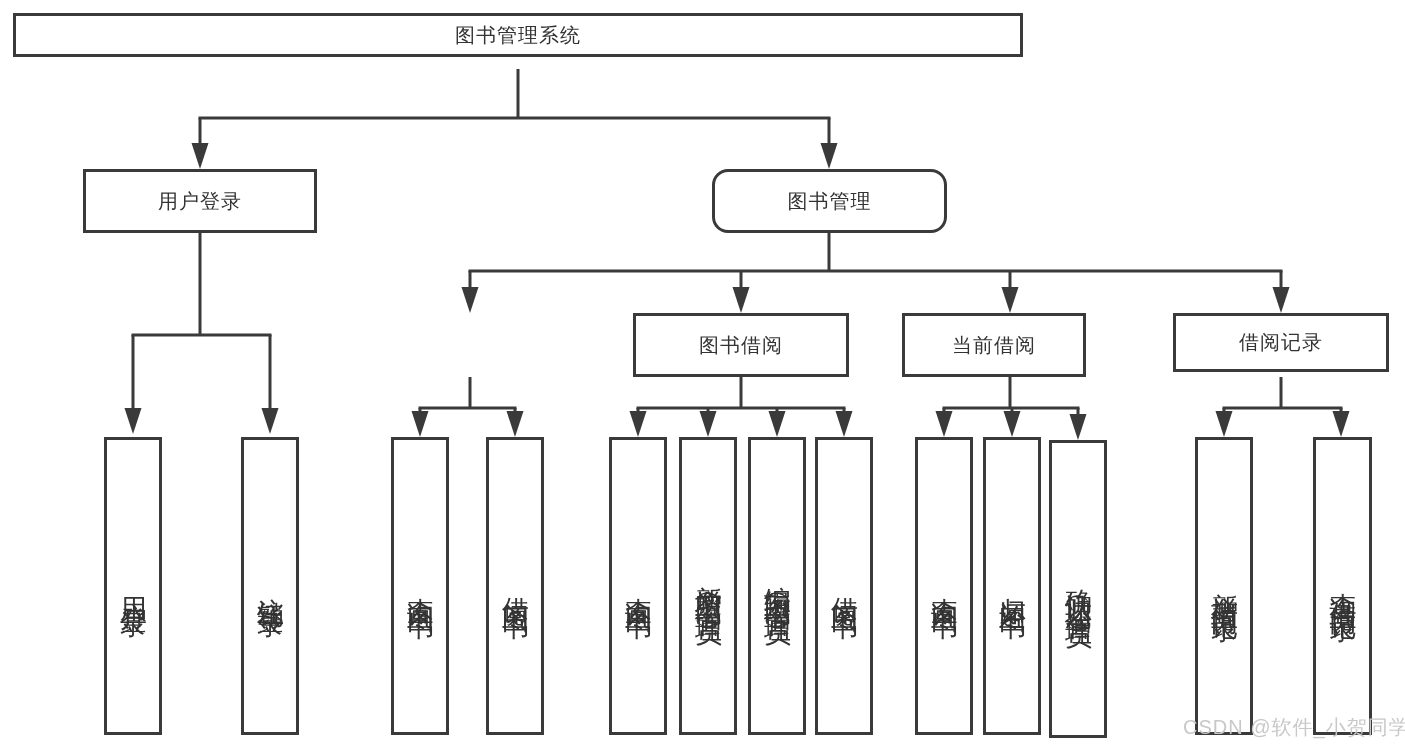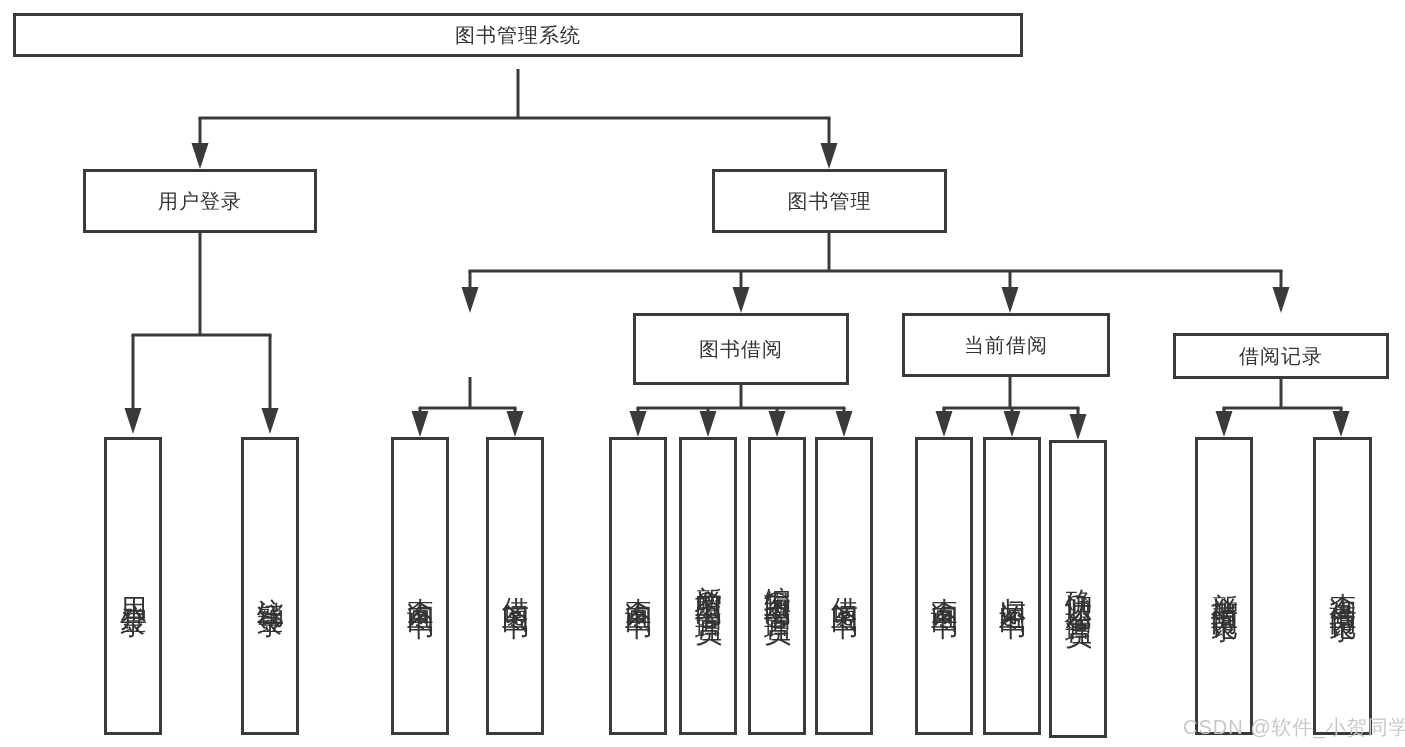--- a/index.html
+++ b/index.html
@@ -132,25 +132,25 @@
       <line x1="1224" y1="408" x2="1224" y2="414"></line>
       <polygon points="1215.5,411 1232.5,411 1224,437"></polygon>
       <line x1="1341" y1="408" x2="1341" y2="414"></line>
       <polygon points="1332.5,411 1349.5,411 1341,437"></polygon>
     </g>
   </svg>
 
   <div class="box" style="left:13px; top:13px; width:1010px; height:44px;">图书管理系统</div>
 
   <div class="box" style="left:83px; top:169px; width:234px; height:64px;">用户登录</div>
-  <div class="box" style="left:712px; top:169px; width:235px; height:64px;">图书管理</div>
+  <div class="box" style="left:712px; top:169px; width:235px; height:64px;border-radius:16px;">图书管理</div>
 
-  <div class="box" style="left:633px; top:313px; width:216px; height:72px;">图书借阅</div>
-  <div class="box" style="left:902px; top:313px; width:208px; height:64px;">当前借阅</div>
-  <div class="box" style="left:1173px; top:313px; width:216px; height:46px;margin-top:20px;">借阅记录</div>
+  <div class="box" style="left:633px; top:313px; width:216px; height:64px;">图书借阅</div>
+  <div class="box" style="left:902px; top:313px; width:184px; height:64px;">当前借阅</div>
+  <div class="box" style="left:1173px; top:313px; width:216px; height:59px;">借阅记录</div>
 
   <div class="box leaf" style="left:104px; top:437px; width:58px; height:298px;">用户登录</div>
   <div class="box leaf" style="left:241px; top:437px; width:58px; height:298px;">注销登录</div>
 
   <div class="box leaf" style="left:391px; top:437px; width:58px; height:298px;">查询图书</div>
   <div class="box leaf" style="left:486px; top:437px; width:58px; height:298px;">借阅图书</div>
 
   <div class="box leaf" style="left:609px; top:437px; width:58px; height:298px;">查询图书</div>
   <div class="box leaf" style="left:679px; top:437px; width:58px; height:298px;">新增图书（管理员）</div>
   <div class="box leaf" style="left:748px; top:437px; width:58px; height:298px;">编辑图书（管理员）</div>

